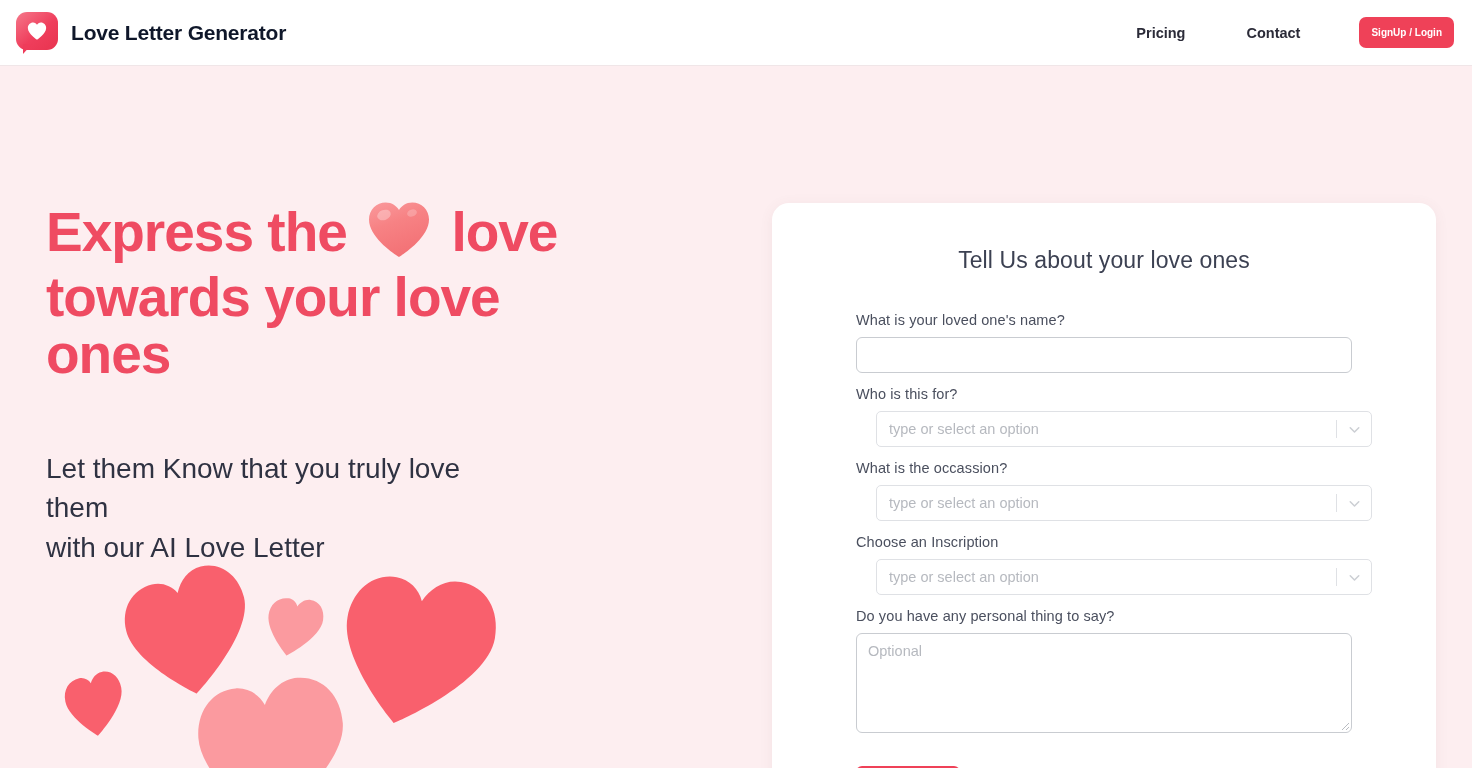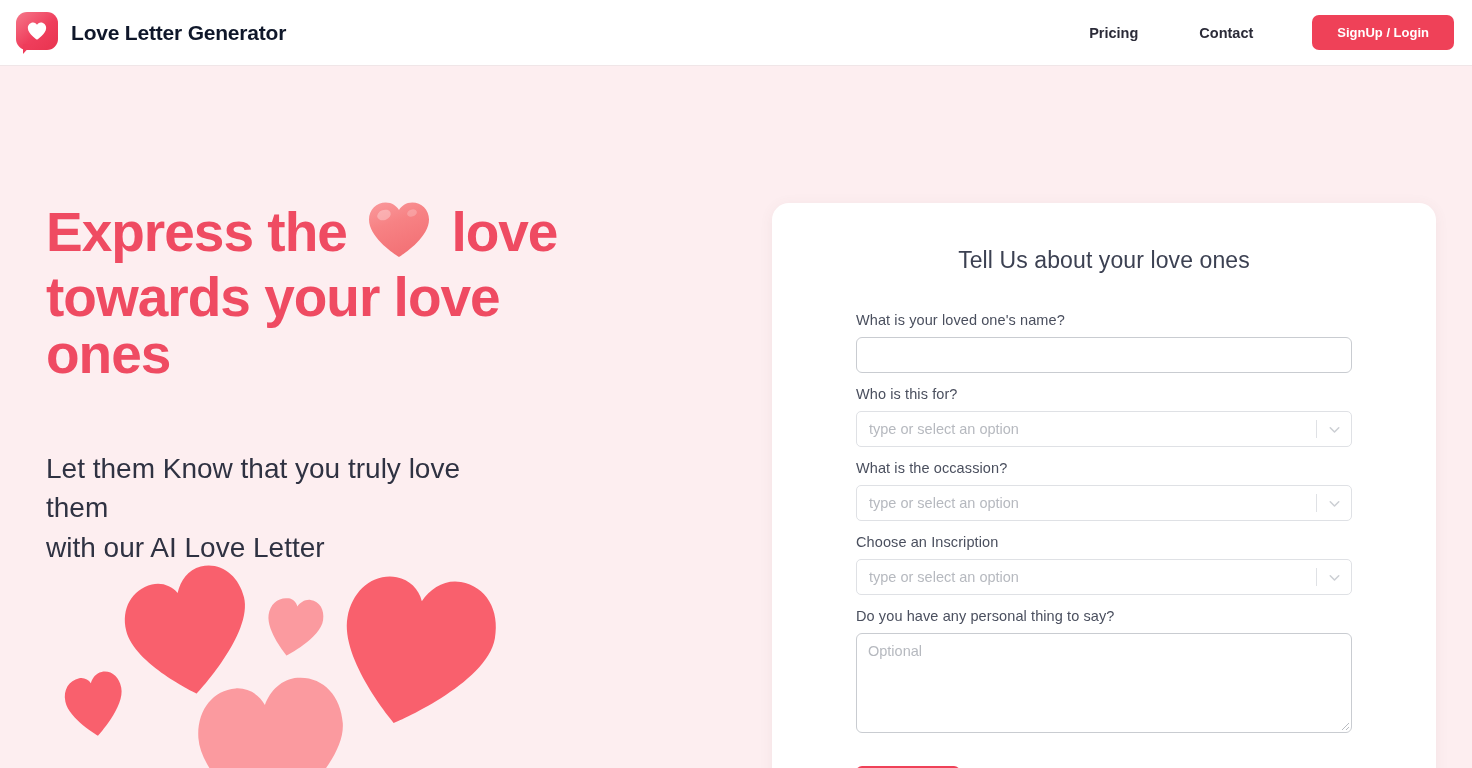--- a/index.html
+++ b/index.html
@@ -87,25 +87,25 @@
     color: #2b2b38;
     text-decoration: none;
     padding: 8px 22px;
     white-space: nowrap;
     cursor: pointer;
   }
   .signup-btn {
     margin-left: 20px;
     background: #ef4158;
     color: #ffffff;
-    font-size: 13px;
+    font-size: 10px;
     font-weight: bold;
     border: none;
     border-radius: 7px;
-    padding: 10px 25px;
+    padding: 10px 12px;
     cursor: pointer;
     font-family: "Liberation Sans", sans-serif;
     white-space: nowrap;
   }
 
   
   .hero {
     position: relative;
     width: 100%;
     height: 702px;
@@ -199,20 +199,21 @@
 
   .select-control {
     width: 100%;
     height: 36px;
     border: 1px solid #dfe1e5;
     border-radius: 5px;
     background: #ffffff;
     display: flex;
     align-items: center;
     cursor: pointer;
+    margin-left: 20px;
   }
   .select-value {
     flex: 1;
     padding: 0 12px;
     font-size: 14.5px;
     color: #b6b9bf;
     white-space: nowrap;
     overflow: hidden;
   }
   .select-sep {

